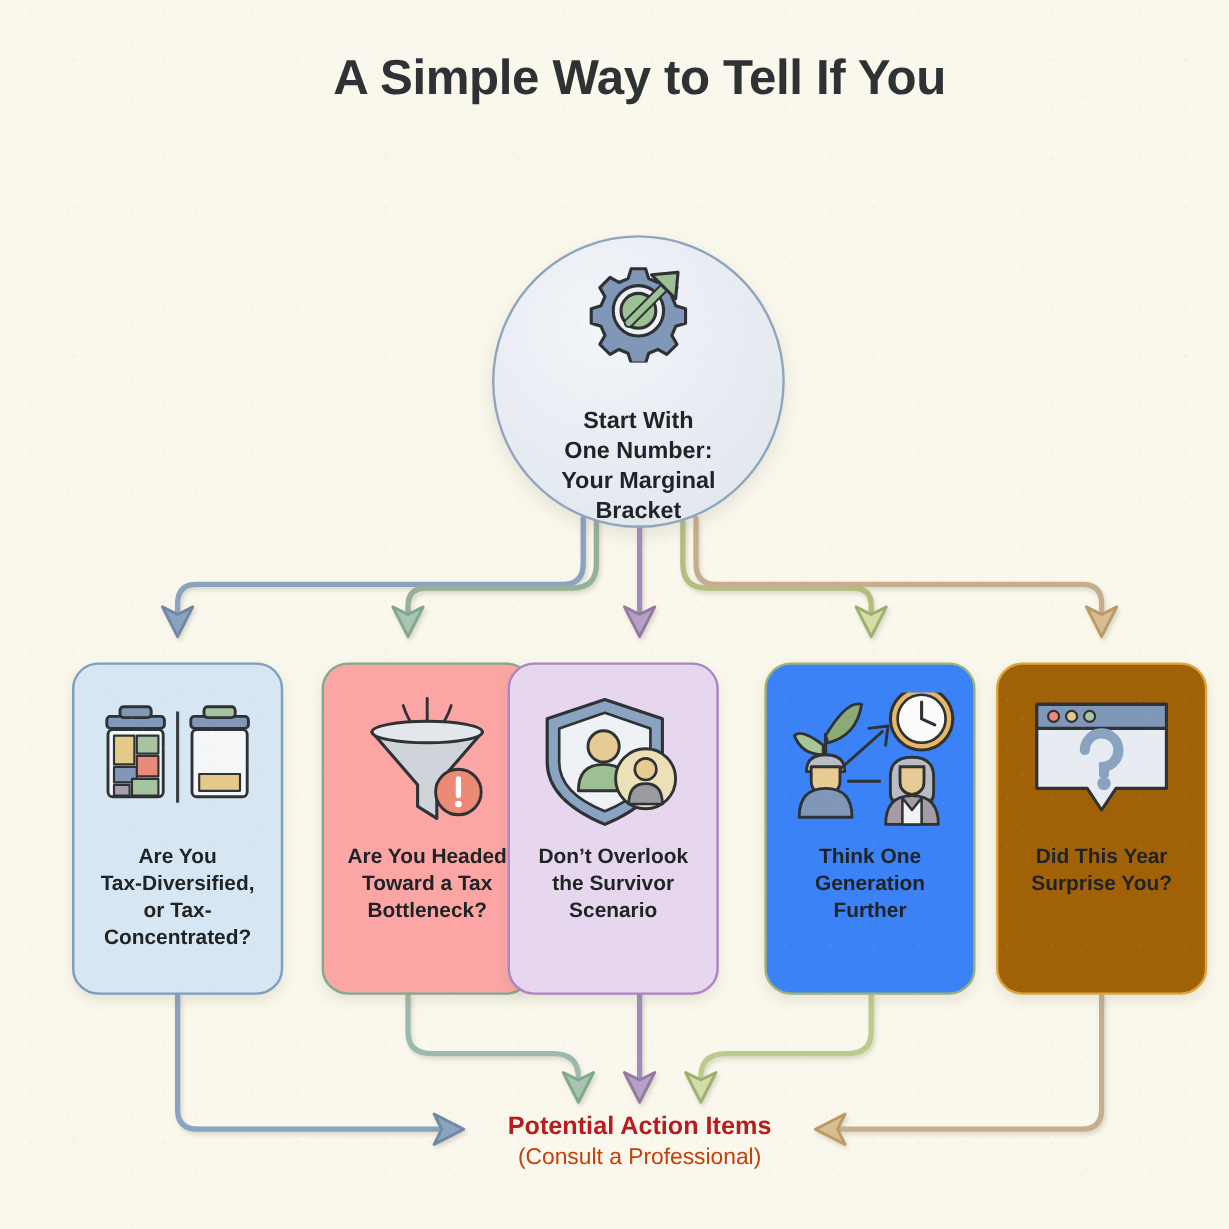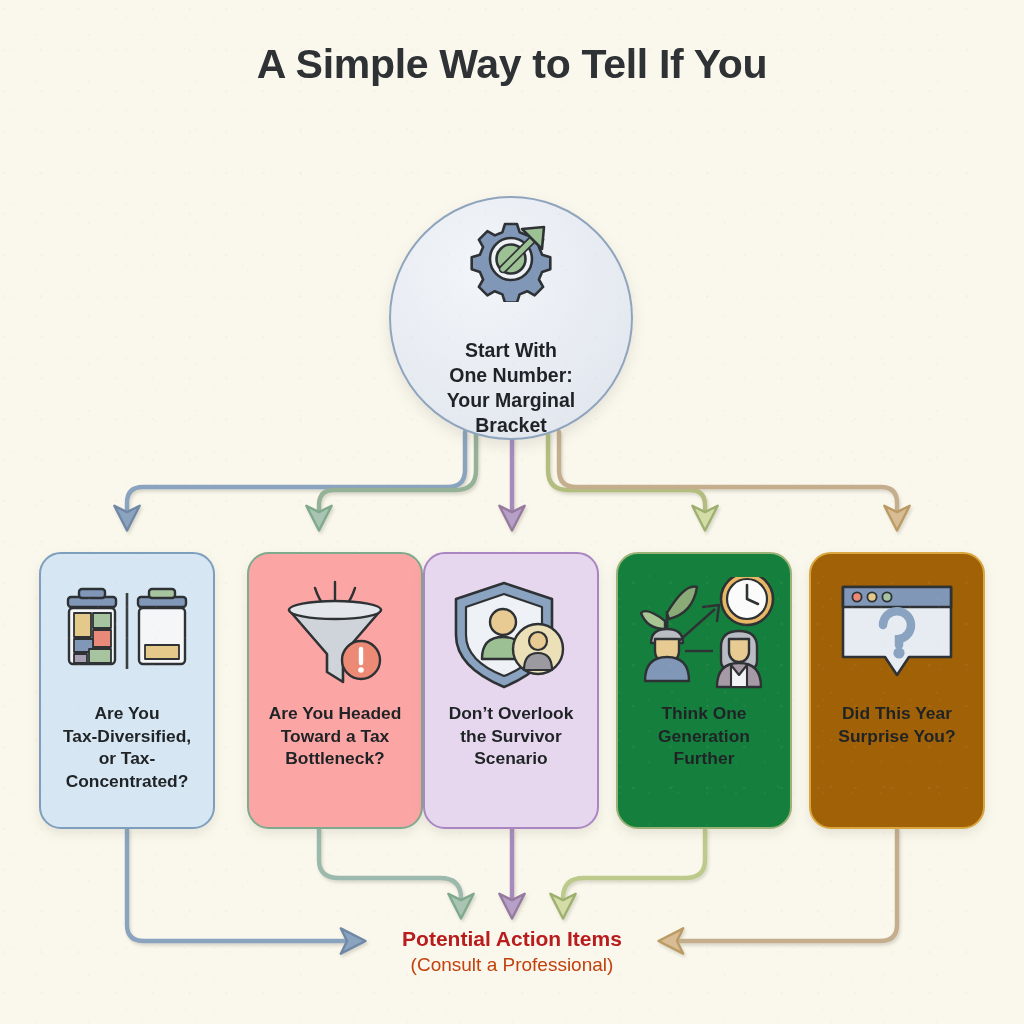--- a/index.html
+++ b/index.html
@@ -3,21 +3,21 @@
 <meta charset="utf-8">
 <style>
   html,body{margin:0;padding:0;}
   body{
     width:1024px;height:1024px;
     background:#faf7ec;
     font-family:"Liberation Sans", sans-serif;
     overflow:hidden;
     position:relative;
   }
-  #stage{position:absolute;inset:0;width:976px;height:1024px;}
+  #stage{position:absolute;inset:0;width:976px;height:1024px;margin-left:21px;}
 
   
   #title{
     position:absolute; left:0; top:38px; width:1024px;
     text-align:center; color:#2e3234;
     font-size:41px; font-weight:bold; line-height:1.30;
     letter-spacing:-0.3px;
   }
   #title .tl{display:block;}
 
@@ -205,40 +205,40 @@
         <circle cx="92" cy="92" r="2.8" fill="#ffffff"></circle>
       </svg>
     </div>
     <div class="card-label">
       <span>Are You Headed</span><br>
       <span>Toward a Tax</span><br>
       <span>Bottleneck?</span>
     </div>
   </div>
 
-  <div class="card" id="card3" style="left:423px;background:#e6d7ef;border:2.3px solid #a986c2;">
+  <div class="card" id="card3" style="left:402px;background:#e6d7ef;border:2.3px solid #a986c2;">
     <div class="card-icon">
       <svg width="134" height="116" viewBox="0 0 134 116">
         <path d="M60 6 L108 22 V58 Q108 90 60 110 Q12 90 12 58 V22 Z" fill="#8aa3c0" stroke="#2e3234" stroke-width="2.6" stroke-linejoin="round"></path>
         <path d="M60 17 L98 30 V58 Q98 84 60 99 Q22 84 22 58 V30 Z" fill="#eef1f5" stroke="#2e3234" stroke-width="2.2" stroke-linejoin="round"></path>
         <circle cx="59" cy="45" r="13" fill="#e7cb93" stroke="#2e3234" stroke-width="2.4"></circle>
         <path d="M38 82 Q38 60 59 60 Q80 60 80 82 Z" fill="#9cbf93" stroke="#2e3234" stroke-width="2.4" stroke-linejoin="round"></path>
         <circle cx="94" cy="72" r="25" fill="#ece0b8" stroke="#2e3234" stroke-width="2.4"></circle>
         <circle cx="94" cy="64" r="9" fill="#e7cb93" stroke="#2e3234" stroke-width="2.2"></circle>
         <path d="M80 93 Q80 76 94 76 Q108 76 108 93 Z" fill="#9b9aa0" stroke="#2e3234" stroke-width="2.2" stroke-linejoin="round"></path>
       </svg>
     </div>
     <div class="card-label">
       <span>Don’t Overlook</span><br>
       <span>the Survivor</span><br>
       <span>Scenario</span>
     </div>
   </div>
 
-  <div class="card" id="card4" style="left:616px;background:#15803d;border:2.3px solid #9bb276;">
+  <div class="card" id="card4" style="left:616px;background:#3b82f6;border:2.3px solid #9bb276;">
     <div class="card-icon">
       <svg width="150" height="116" viewBox="0 0 150 116">
 
         <path d="M38 62 L38 34" stroke="#2e3234" stroke-width="2.6" fill="none"></path>
         <path d="M38 36 Q56 6 68 10 Q64 36 40 42 Z" fill="#8aab78" stroke="#2e3234" stroke-width="2.4" stroke-linejoin="round"></path>
         <path d="M36 44 Q18 30 12 36 Q18 52 36 52 Z" fill="#a7c694" stroke="#2e3234" stroke-width="2.4" stroke-linejoin="round"></path>
 
         <path d="M22 66 Q22 52 38 52 Q54 52 54 66 Z" fill="#b9bcc2" stroke="#2e3234" stroke-width="2.4" stroke-linejoin="round"></path>
         <path d="M26 62 h24 v12 a12 12 0 0 1 -24 0 Z" fill="#e7cb93" stroke="#2e3234" stroke-width="2.4" stroke-linejoin="round"></path>
         <path d="M16 104 Q16 80 38 80 Q60 80 60 104 Z" fill="#8097b8" stroke="#2e3234" stroke-width="2.4" stroke-linejoin="round"></path>

